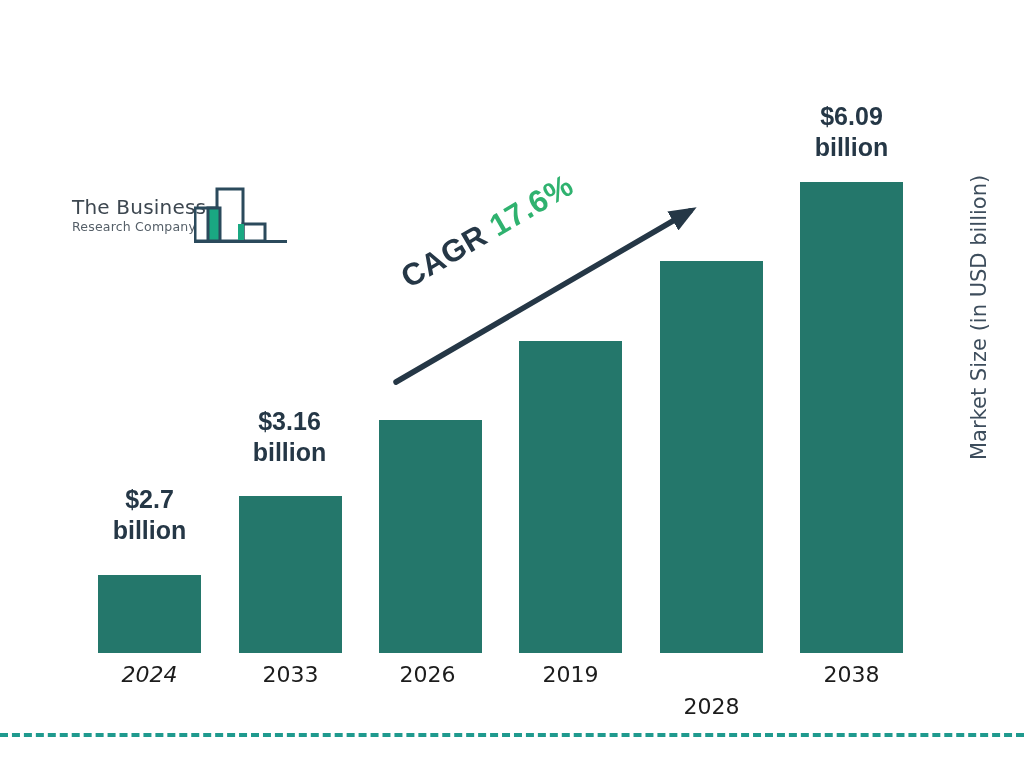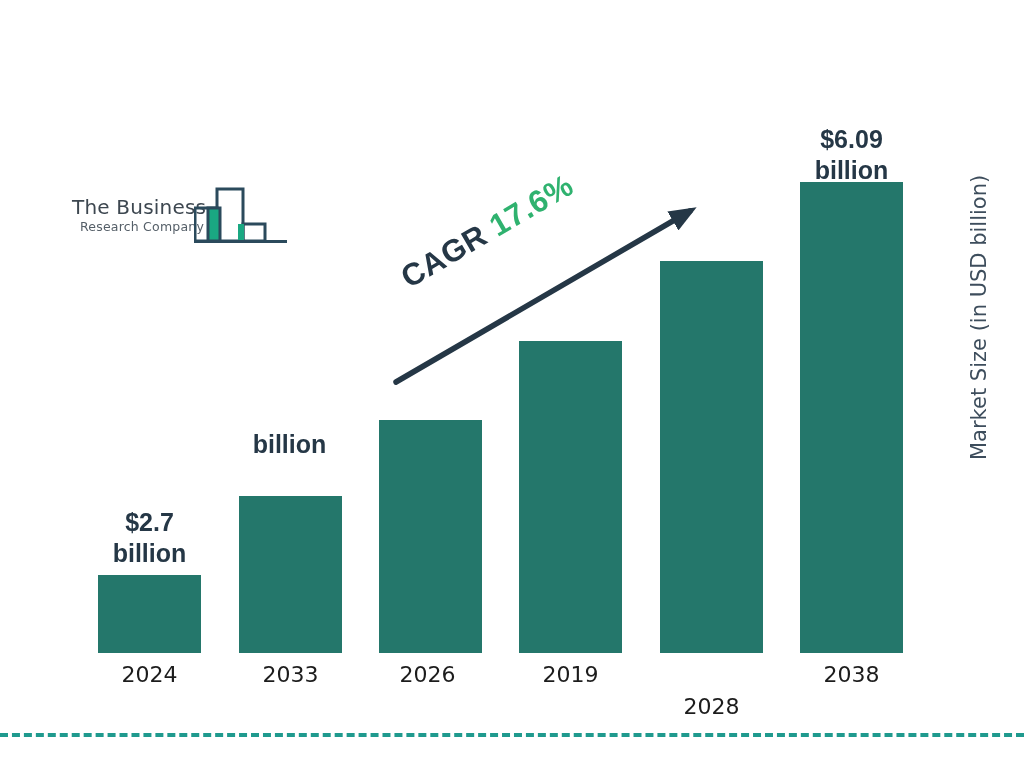--- a/index.html
+++ b/index.html
@@ -55,21 +55,20 @@
     letter-spacing: 0.2px;
     white-space: nowrap;
   }
   #logo-line2 {
     font-size: 12.5px;
     line-height: 15px;
     color: #555f68;
     font-family: "DejaVu Sans", sans-serif;
     letter-spacing: 0.2px;
     white-space: nowrap;
-    text-align: center;
   }
   #logo-mark {
     position: absolute;
     left: 122px;
     top: 0px;
   }
 
   
   #plot {
     position: absolute;
@@ -85,21 +84,20 @@
   }
 
   .bar-label {
     position: absolute;
     text-align: center;
     font-size: 25px;
     line-height: 31px;
     font-weight: bold;
     color: #253746;
     white-space: nowrap;
-    margin-top: 23px;
   }
 
   .x-tick {
     position: absolute;
     top: 662px;
     text-align: center;
     font-size: 22px;
     color: #1c1c1c;
     font-family: "DejaVu Sans", sans-serif;
   }
@@ -186,29 +184,30 @@
     <div class="bar" style="left:519px; top:341px; width:103px; height:312px;"></div>
     <div class="bar" style="left:660px; top:261px; width:103px; height:392px;"></div>
     <div class="bar" style="left:800px; top:182px; width:103px; height:471px;"></div>
 
     <div class="bar-label" style="left:82px; top:484px; width:135px;">
       <div>$2.7</div>
       <div>billion</div>
     </div>
 
     <div class="bar-label" style="left:222px; top:406px; width:135px;">
+      <div>$3.16</div>
       <div>billion</div>
     </div>
 
     <div class="bar-label" style="left:784px; top:101px; width:135px;">
       <div>$6.09</div>
       <div>billion</div>
     </div>
 
-    <div class="x-tick" style="left:98px; width:103px;">2024</div>
+    <div class="x-tick" style="left:98px; width:103px;font-style:italic;">2024</div>
     <div class="x-tick" style="left:239px; width:103px;">2033</div>
     <div class="x-tick" style="left:376px; width:103px;">2026</div>
     <div class="x-tick" style="left:519px; width:103px;">2019</div>
     <div class="x-tick" style="left:660px; width:103px;margin-top:32px;">2028</div>
     <div class="x-tick" style="left:800px; width:103px;">2038</div>
 
     <svg id="cagr-arrow" viewBox="0 0 340 210">
       <defs>
         <marker id="arrowhead" markerWidth="5" markerHeight="4" refX="3.6" refY="2" orient="auto">
           <path d="M0,0 L5,2 L0,4 z" fill="#253746"></path>

